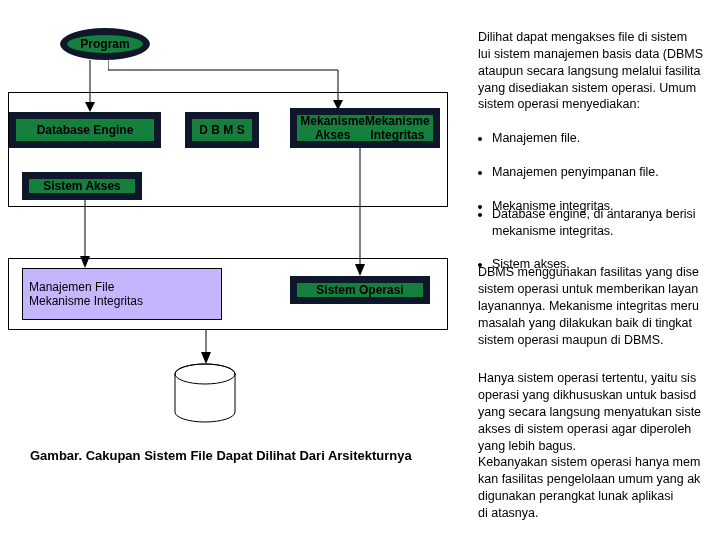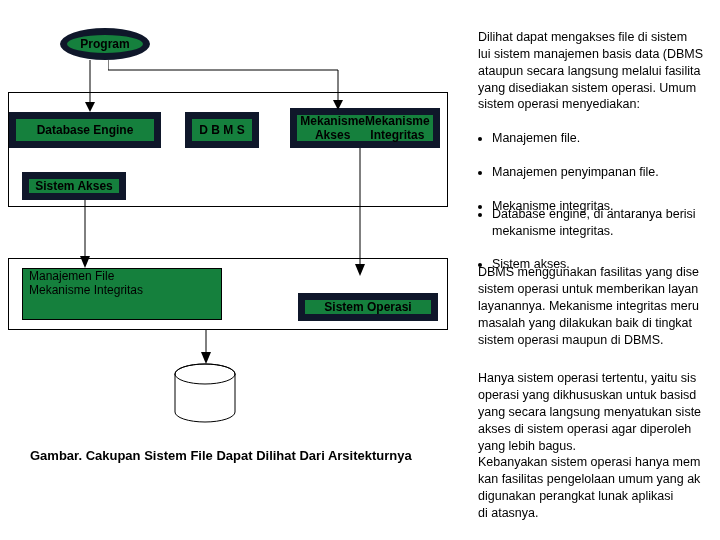--- a/index.html
+++ b/index.html
@@ -47,25 +47,25 @@
   .cylinder {
     position: absolute;
   }
   .cylinder svg { display: block; }
   .arrow {
     position: absolute;
   }
   .mbox {
     position: absolute;
     border: 1px solid #000;
-    background: #15803d;
+    background: #c4b5fd;
     padding: 0 6px;
     display: flex;
     flex-direction: column;
-    justify-content: flex-start;
+    justify-content: center;
   }
   ul.flat { margin: 0; padding-left: 14px; }
   ul.flat li { margin: 0; }
 </style>
 </head>
 <body>
 
 <div class="outer-rect" style="left:8px; top:92px; width:440px; height:115px;"></div>
 
 <div class="outer-rect" style="left:8px; top:258px; width:440px; height:72px;"></div>
@@ -80,30 +80,30 @@
 
 <div class="box" style="left:185px; top:112px; width:74px; height:36px;">
   <span>D B M S</span>
 </div>
 
 <div class="box" style="left:290px; top:108px; width:150px; height:40px; flex-direction:row;">
   <span>Mekanisme Akses</span>
   <span>Mekanisme Integritas</span>
 </div>
 
-<div class="box" style="left:22px; top:172px; width:104px; height:28px;">
+<div class="box" style="left:22px; top:172px; width:120px; height:28px;">
   <span>Sistem Akses</span>
 </div>
 
 <div class="mbox" style="left:22px; top:268px; width:200px; height:52px;">
   <span>Manajemen File</span>
   <span>Mekanisme Integritas</span>
 </div>
 
-<div class="box" style="left:290px; top:293px; width:140px; height:28px;margin-left:8px;">
+<div class="box" style="left:290px; top:276px; width:140px; height:28px;">
   <span>Sistem Operasi</span>
 </div>
 
 <div class="cylinder" style="left:170px; top:362px;">
   <svg width="70" height="64">
     <ellipse cx="35" cy="12" rx="30" ry="10" fill="#fff" stroke="#000"></ellipse>
     <path d="M5 12 L5 50 A30 10 0 0 0 65 50 L65 12" fill="#fff" stroke="#000"></path>
     <ellipse cx="35" cy="12" rx="30" ry="10" fill="none" stroke="#000"></ellipse>
   </svg>
 </div>

